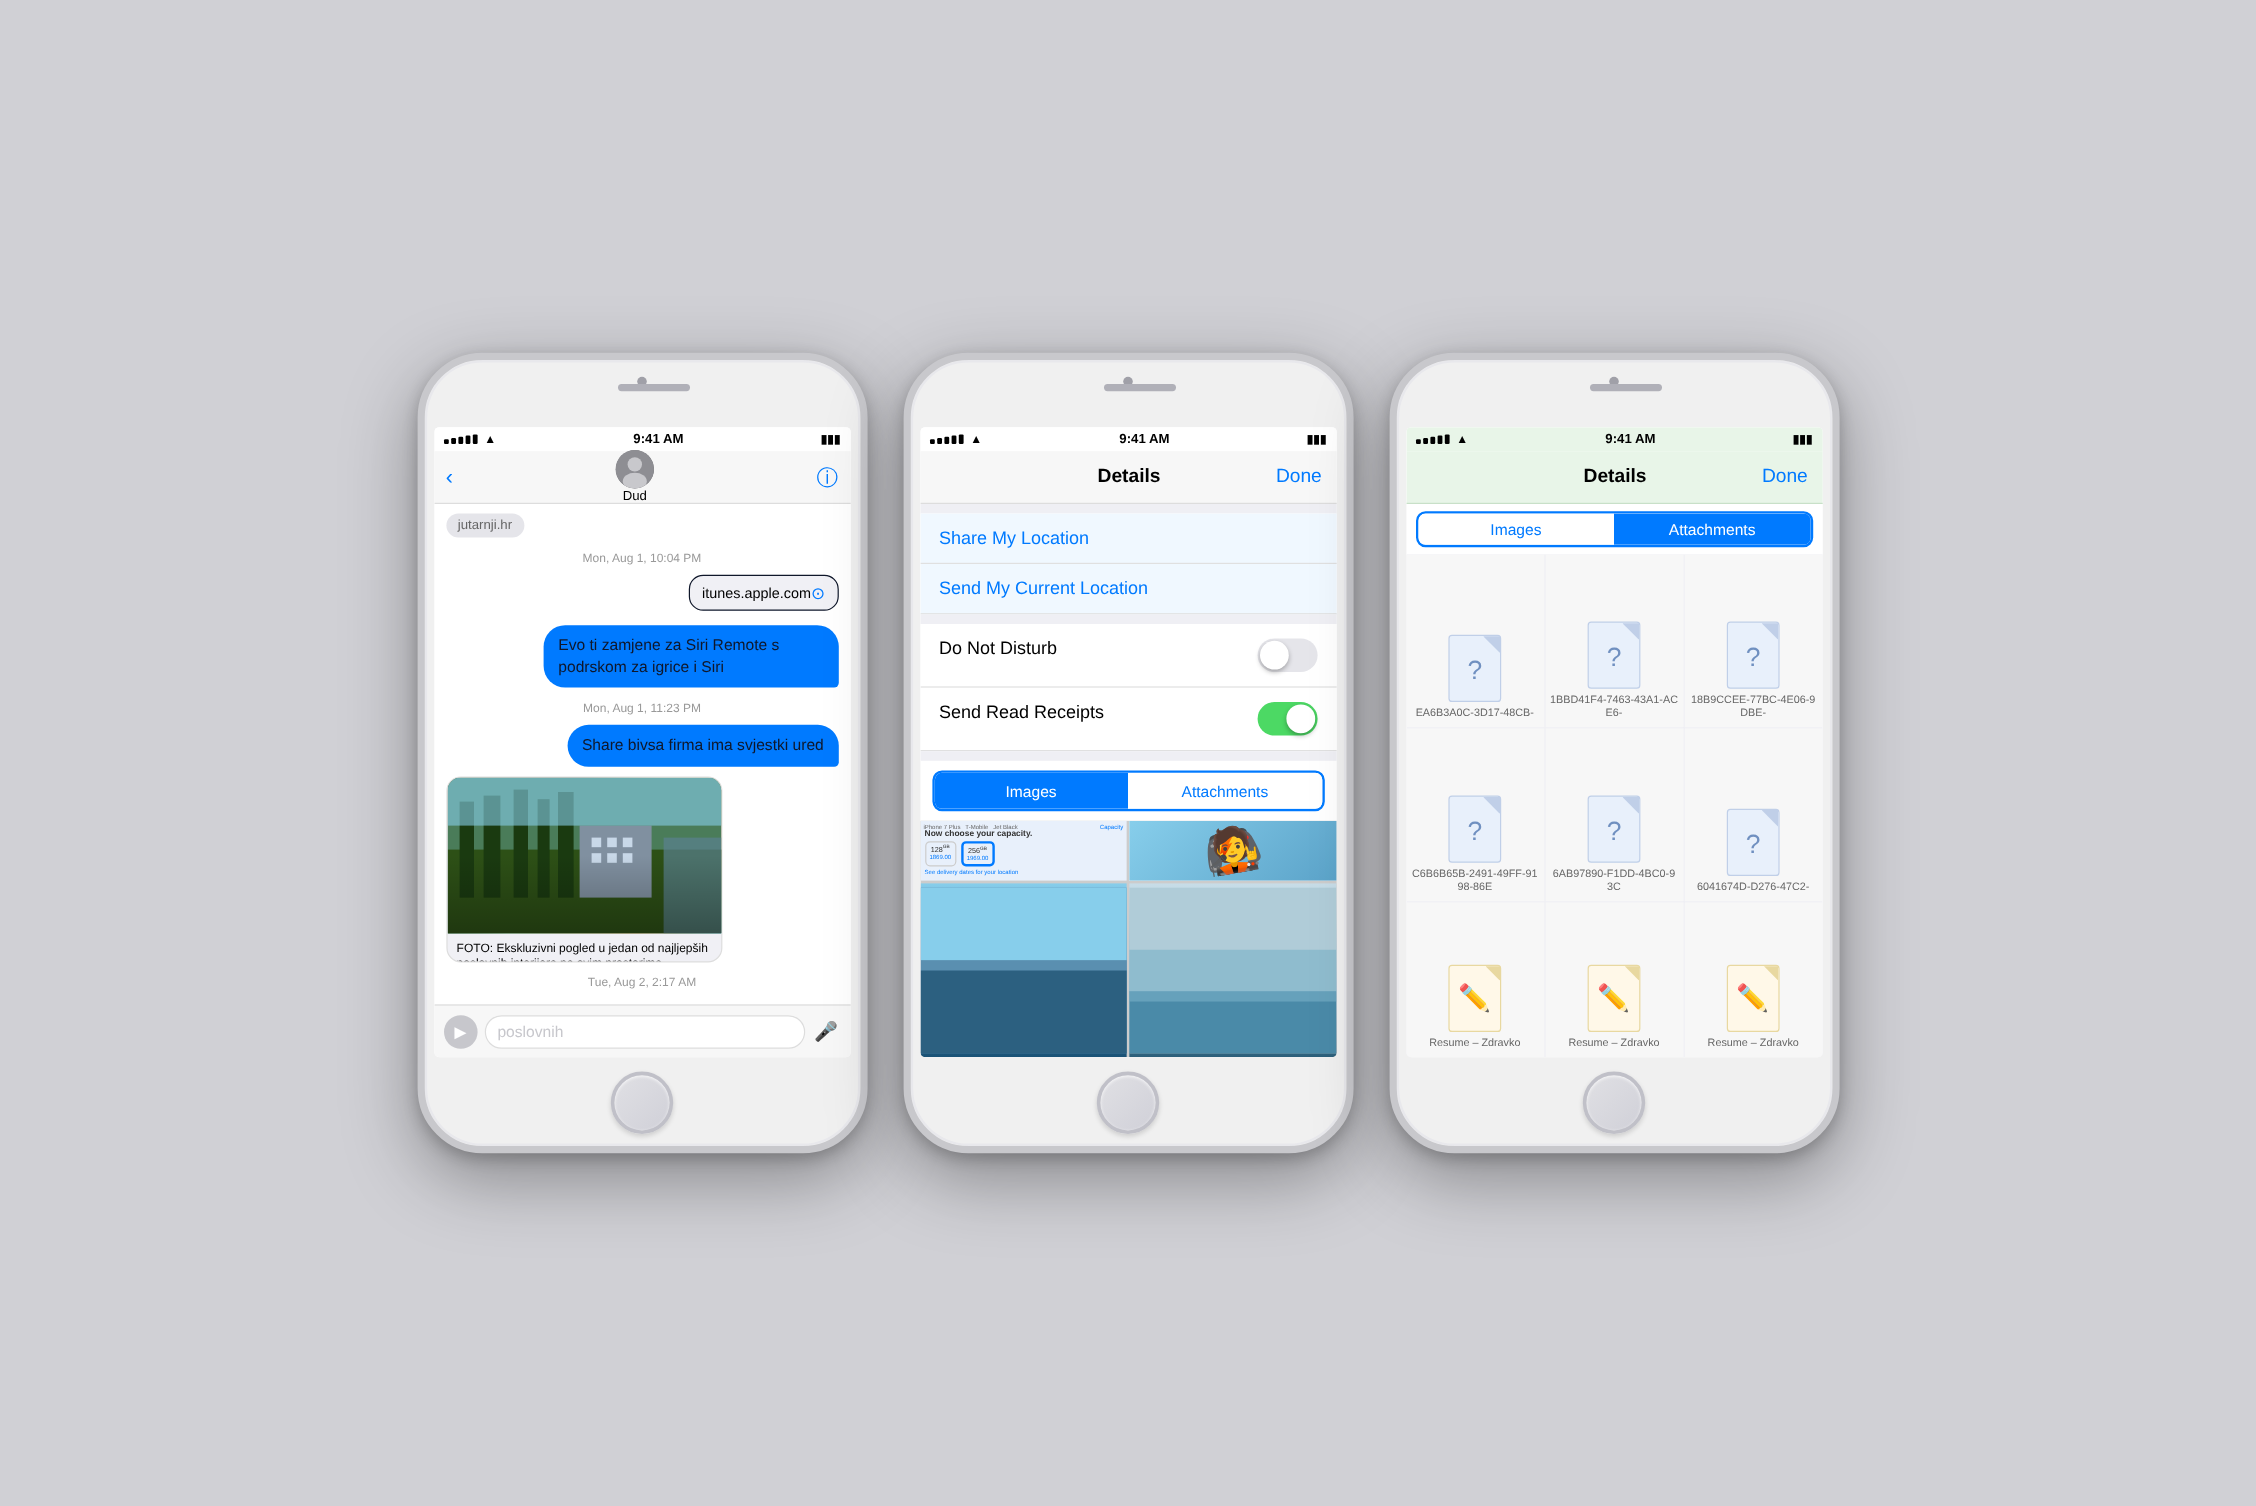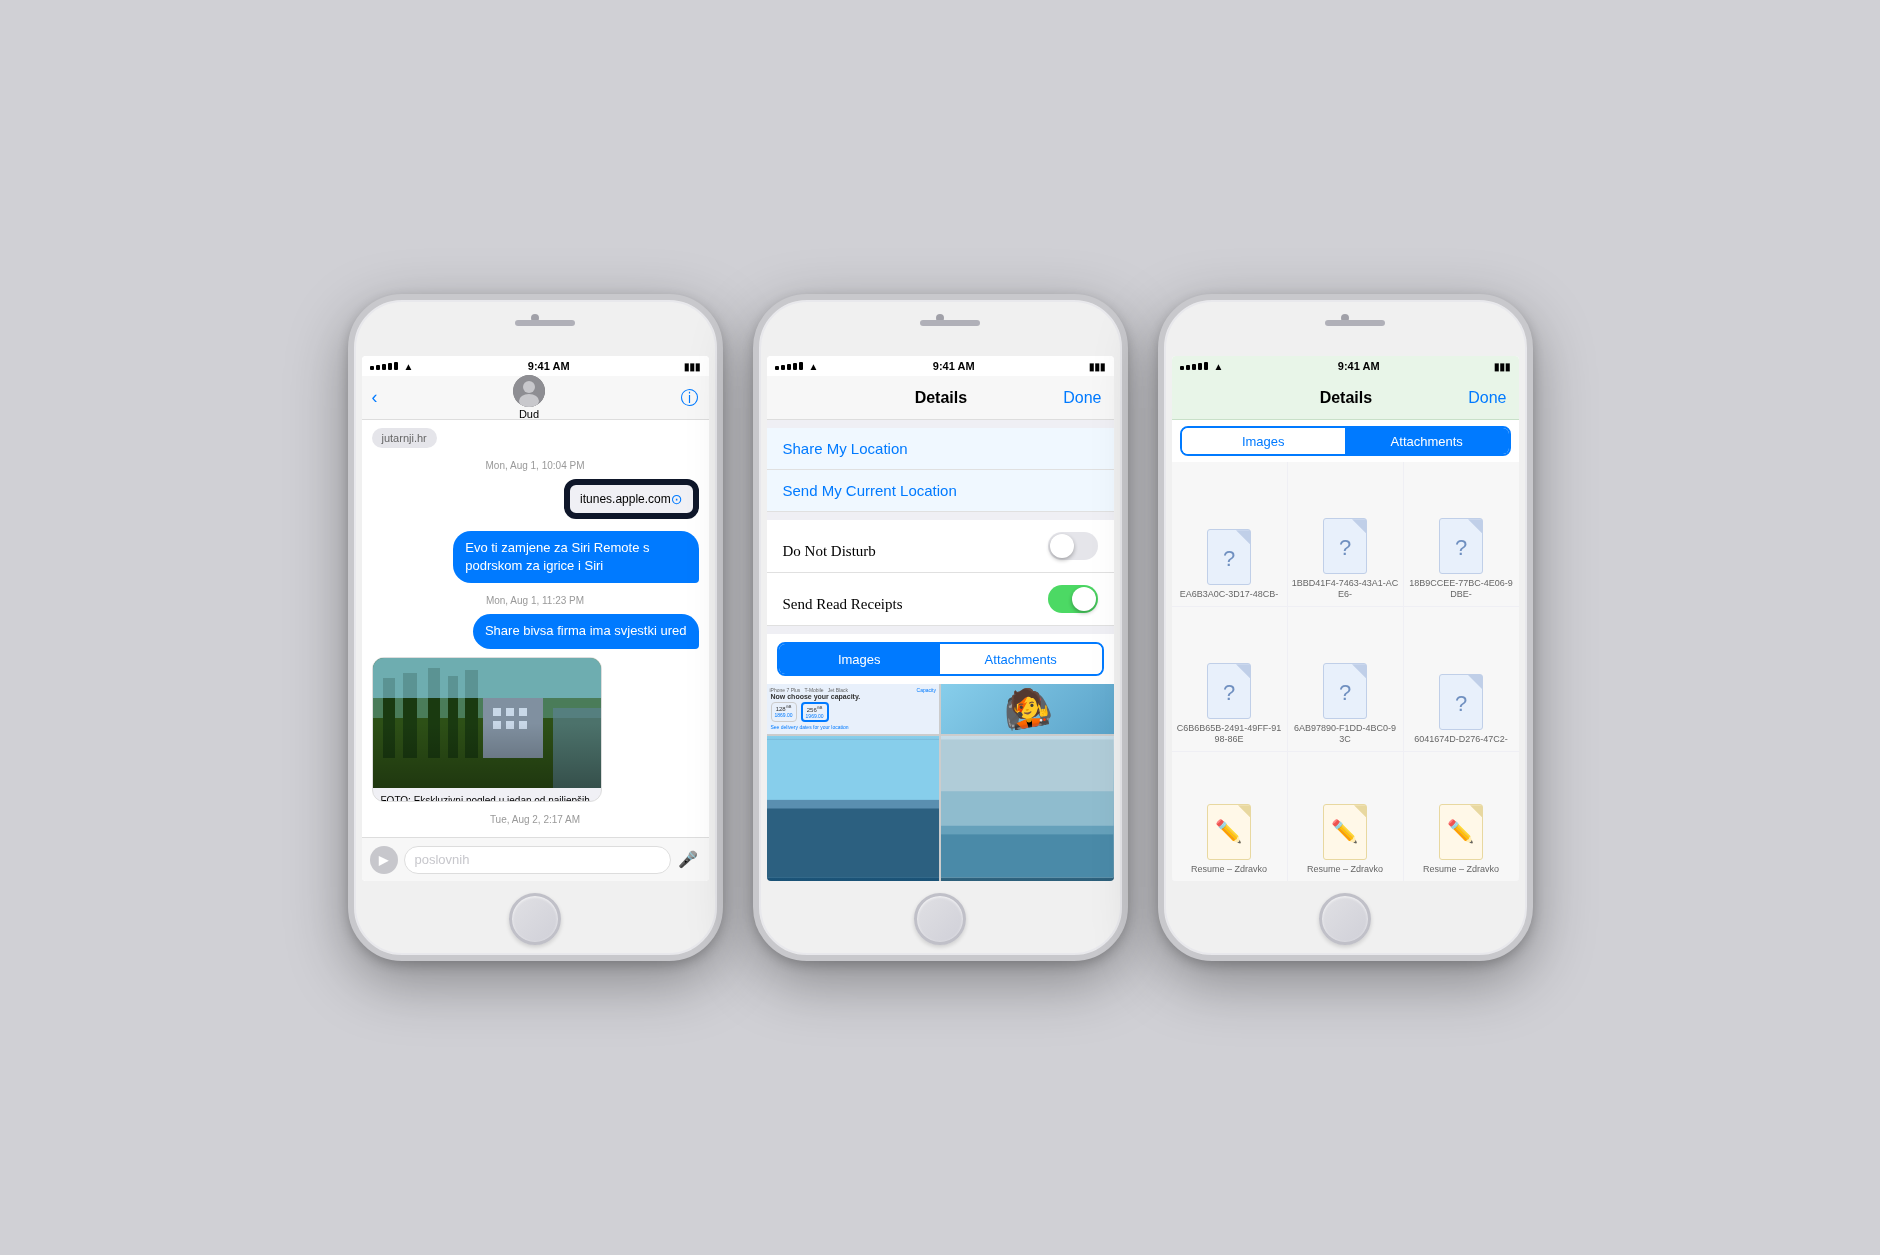--- a/index.html
+++ b/index.html
@@ -139,33 +139,33 @@
     .msg-bubble-wrap { display: flex; margin-bottom: 4px; }
     .msg-bubble-wrap.outgoing { justify-content: flex-end; }
 
     .msg-bubble {
       max-width: 75%;
       padding: 8px 12px;
       border-radius: 18px;
       font-size: 13px;
       line-height: 1.4;
     }
-    .msg-bubble.outgoing { background: #007aff; color: #ffffff; border-bottom-right-radius: 4px; }
+    .msg-bubble.outgoing { background: #007aff; color: #0f172a; border-bottom-right-radius: 4px; }
 
     .msg-link {
       background: #f0f0f5;
       border-radius: 12px;
       padding: 6px 10px;
       display: flex;
       align-items: center;
       justify-content: space-between;
       font-size: 12px;
       color: #000;
       margin-bottom: 4px;
-      border: 6px solid #0f172a;
+      border: 1px solid #0f172a;
     }
     .msg-link-compass { color: #007aff; font-size: 14px; }
 
     .msg-image-card {
       background: #f0f0f5;
       border-radius: 12px;
       overflow: hidden;
       max-width: 230px;
       border: 1px solid #ddd;
       margin-bottom: 4px;
@@ -275,25 +275,24 @@
       padding: 12px 16px;
       font-size: 15px;
       color: #007aff;
       border-bottom: 1px solid #e0e0e0;
       background: #f0f8ff;
     }
 
     .toggle-section { background: #fff; flex-shrink: 0; }
     .toggle-row {
       display: flex;
-      align-items: flex-end;
+      align-items: flex-start;
       justify-content: space-between;
       padding: 12px 16px;
       border-bottom: 1px solid #e0e0e0;
-      font-family: Liberation Serif, serif;
     }
     .toggle-label { font-size: 15px; color: #000; }
     .toggle-switch {
       width: 50px; height: 28px;
       border-radius: 14px;
       position: relative;
     }
     .toggle-switch.off { background: #e5e5ea; }
     .toggle-switch.on { background: #4cd964; }
     .toggle-knob {

